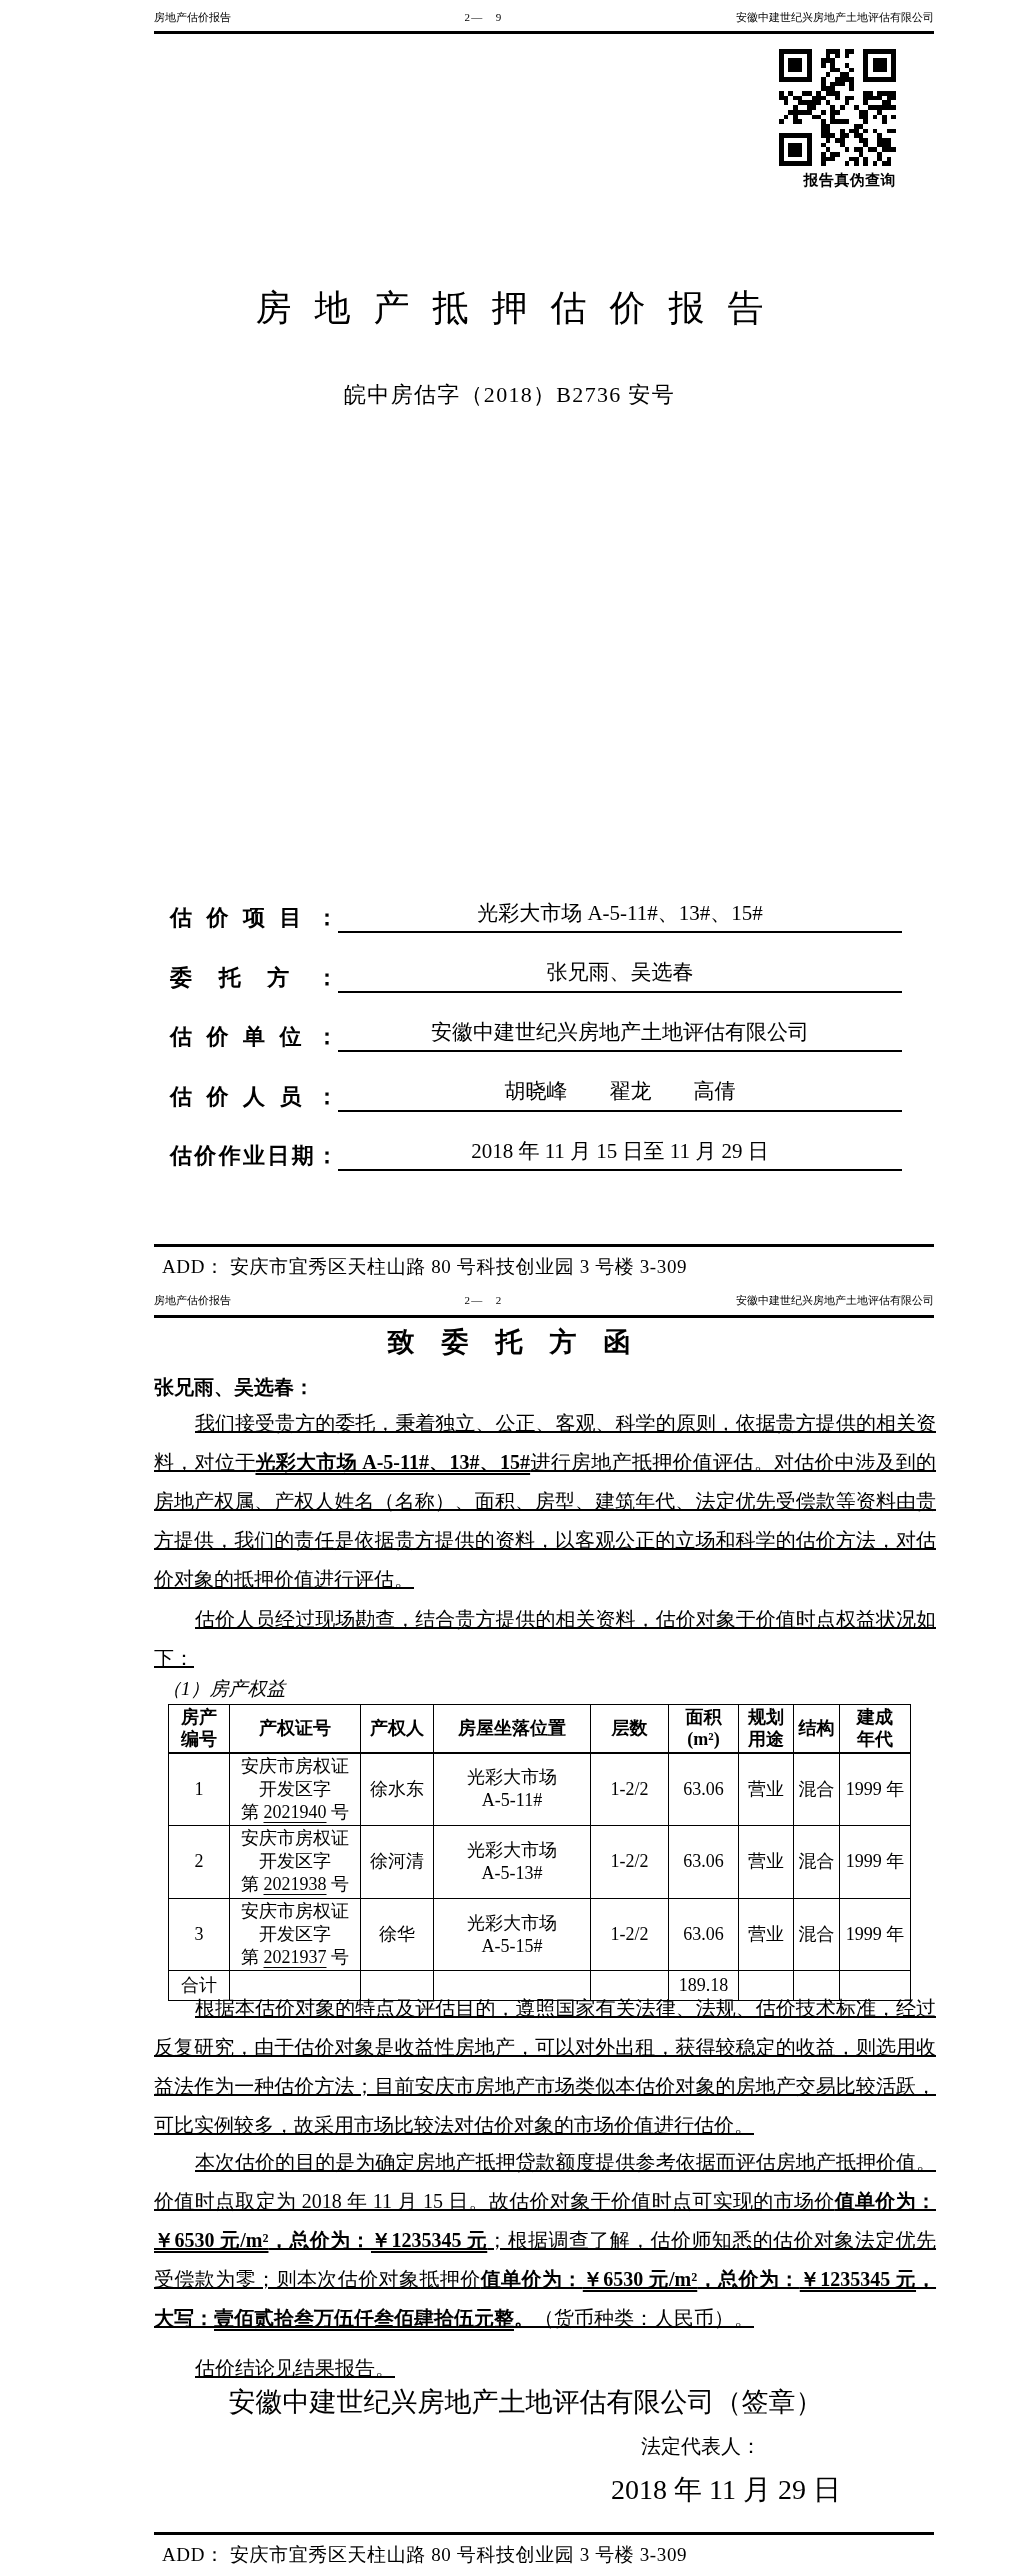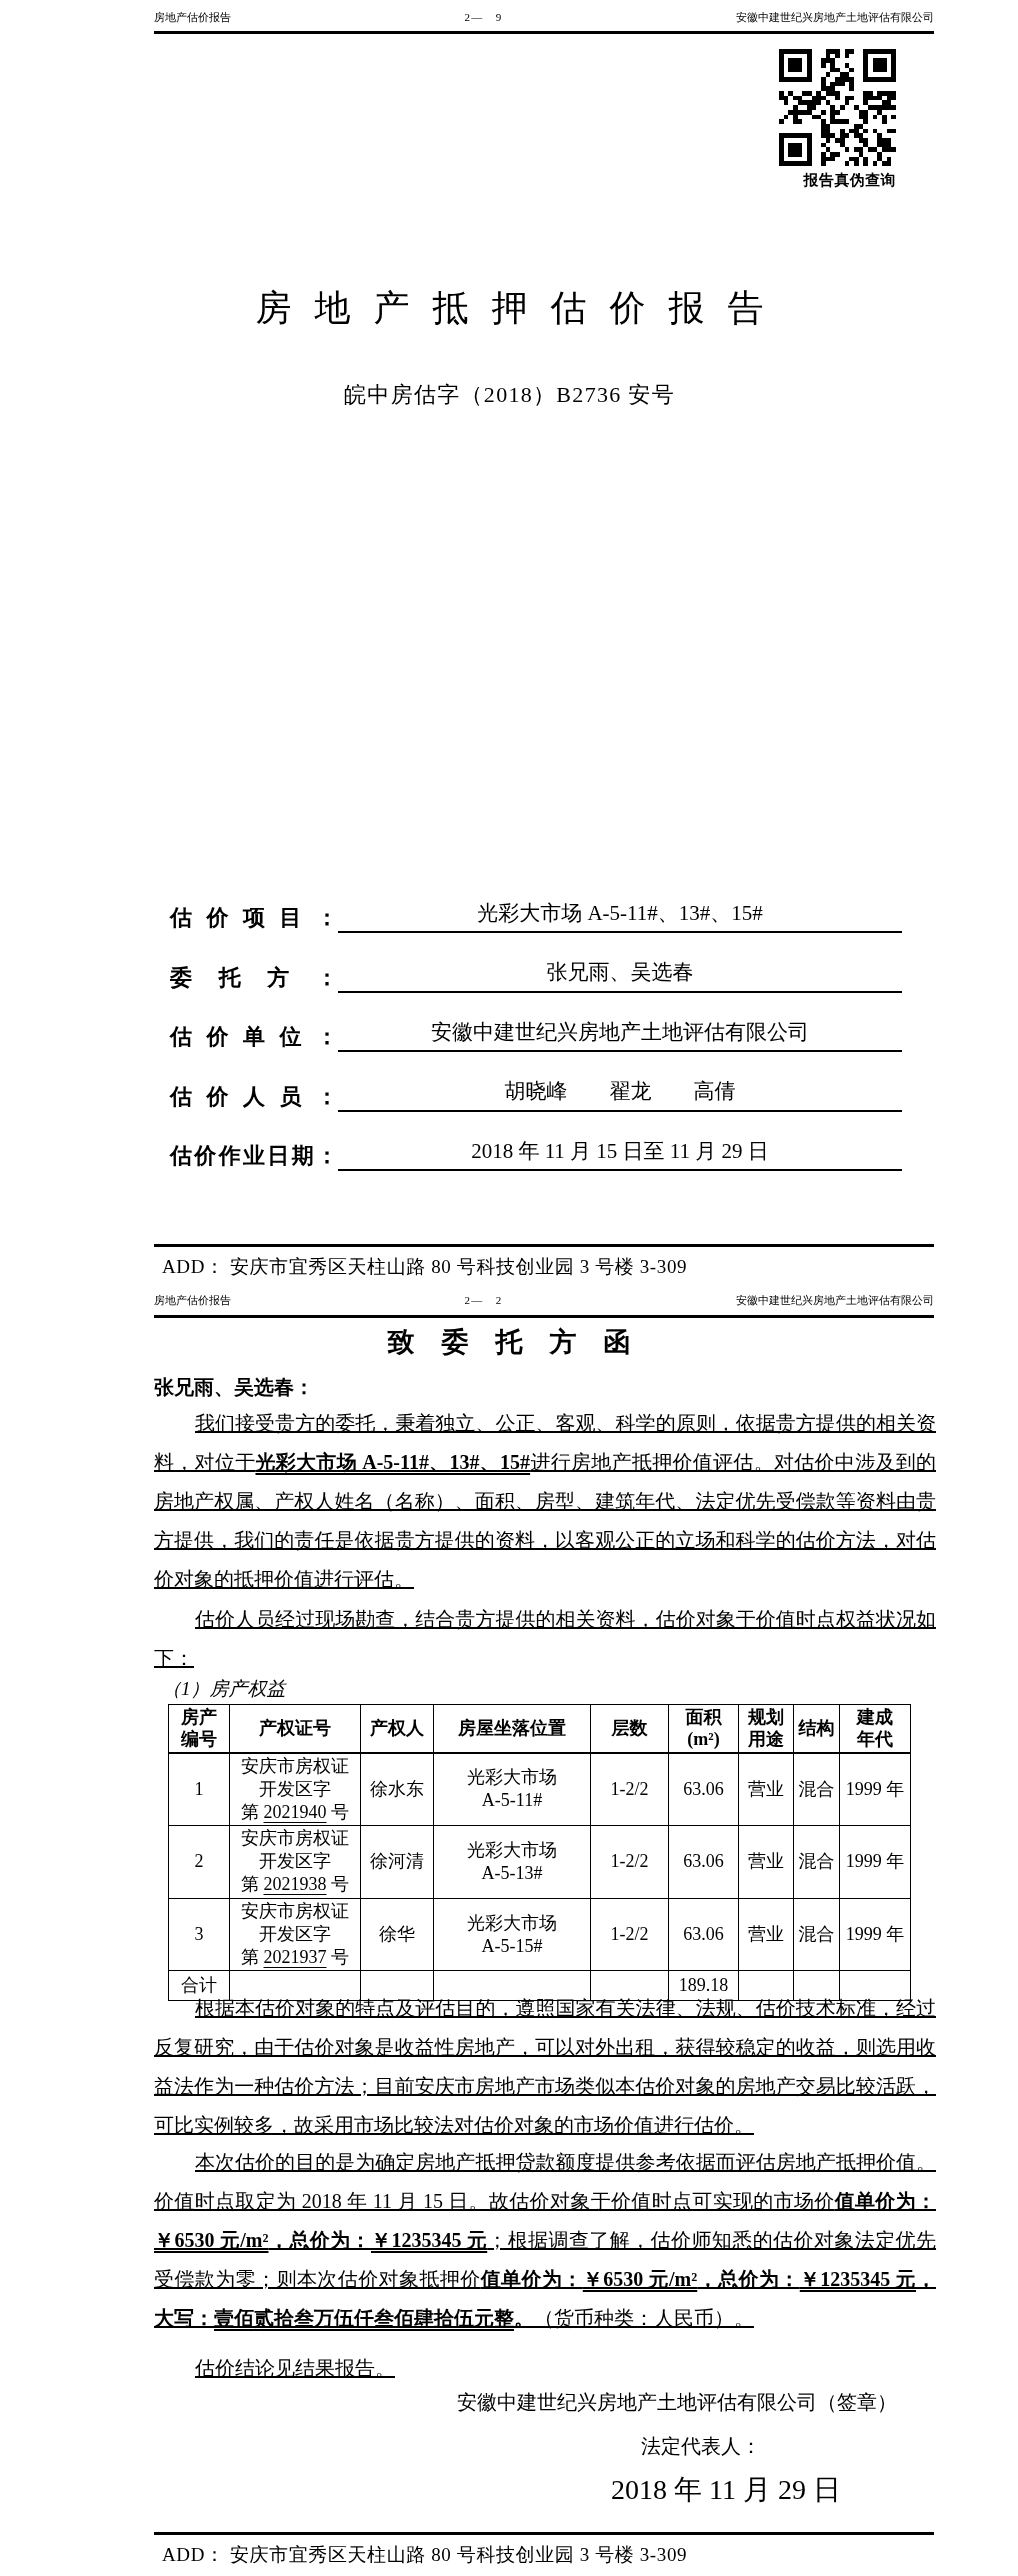--- a/index.html
+++ b/index.html
@@ -38,21 +38,21 @@
   .section-label { position:absolute; left:162px; top:1676px; font-size:19px; line-height:26px;font-style:italic; }
 
   table.prop { position:absolute; left:168px; top:1704px; width:742px; border-collapse:collapse; table-layout:fixed; font-size:18px; }
   table.prop th, table.prop td { border:1.3px solid #000; text-align:center; vertical-align:middle; padding:1.3px 2.6px; }
   table.prop { border:1.9px solid #000; }
   table.prop thead th { font-weight:bold; white-space:pre-line; line-height:22px; height:45px; border-bottom:2.6px solid #000; }
   table.prop td { white-space:pre-line; line-height:23px; }
   tr.r1 td { height:68px; } tr.r2 td { height:67px; } tr.r3 td { height:68px; }
   tr.total td { height:30px; }
 
-  .sign-company { position:absolute; left:154px; top:2389px; width:780px; text-align:right; padding-right:37px; font-size:20px; line-height:27px; }
+  .sign-company { position:absolute; left:154px; top:2389px; width:780px; text-align:center; padding-right:37px; font-size:27px; line-height:27px; }
   .sign-legal   { position:absolute; left:641px; top:2433px; font-size:20px; line-height:27px; }
   .sign-date    { position:absolute; left:611px; top:2476px; font-size:28px; line-height:27px; }
 </style>
 </head>
 <body>
 
 <div class="doc">
 
   <div class="run-head" style="top:7.7px;">
     <span>房地产估价报告</span>

